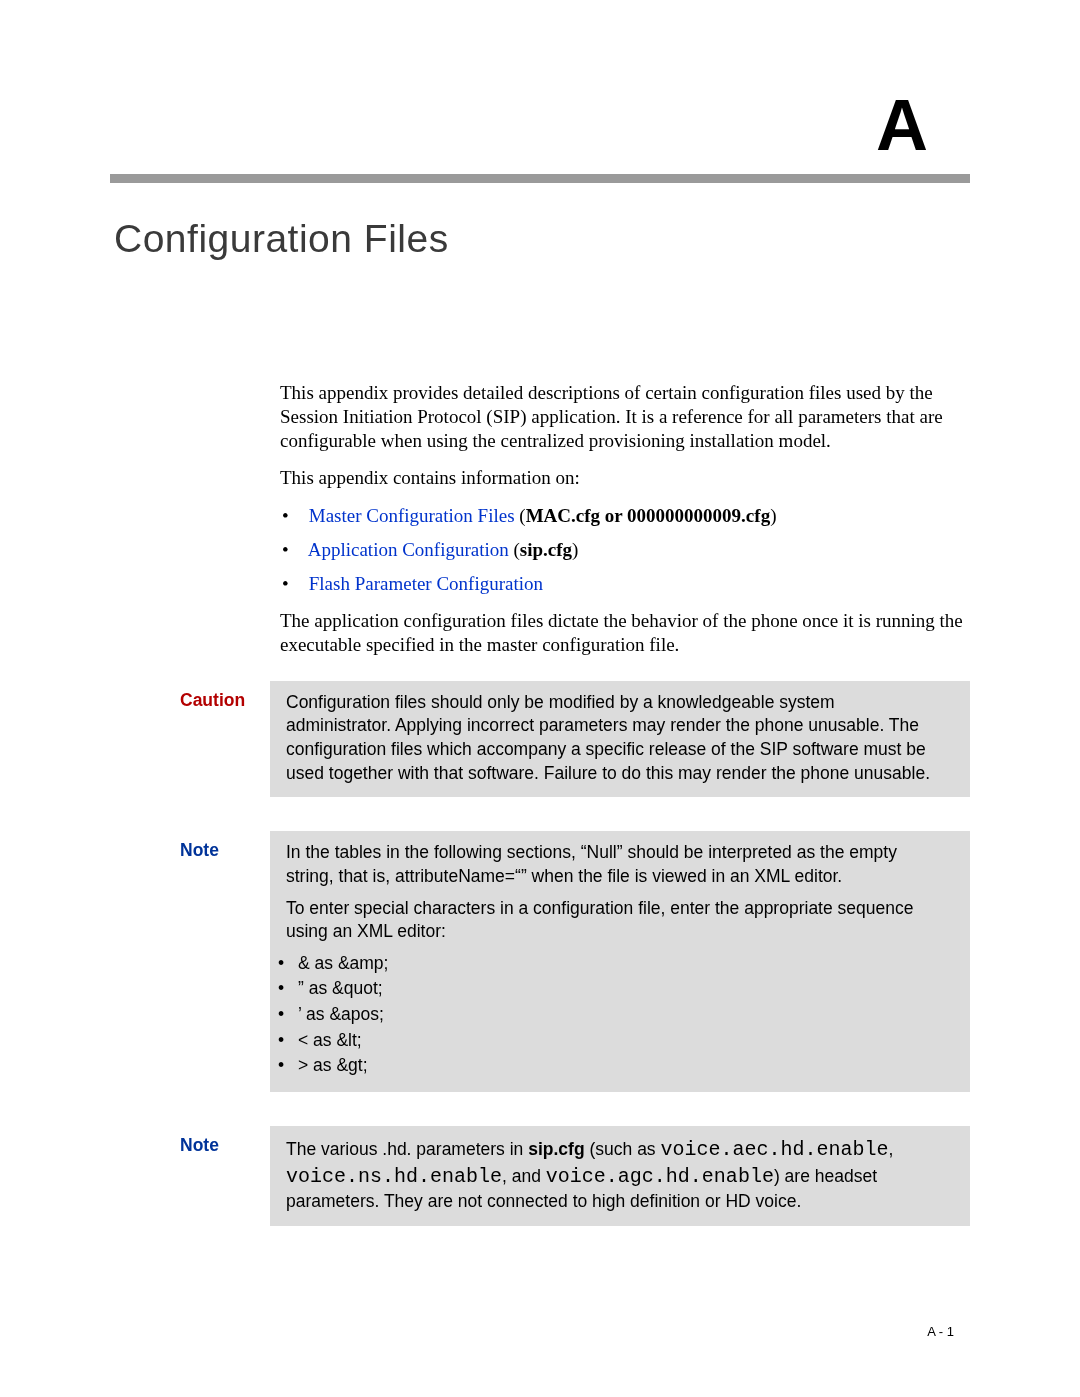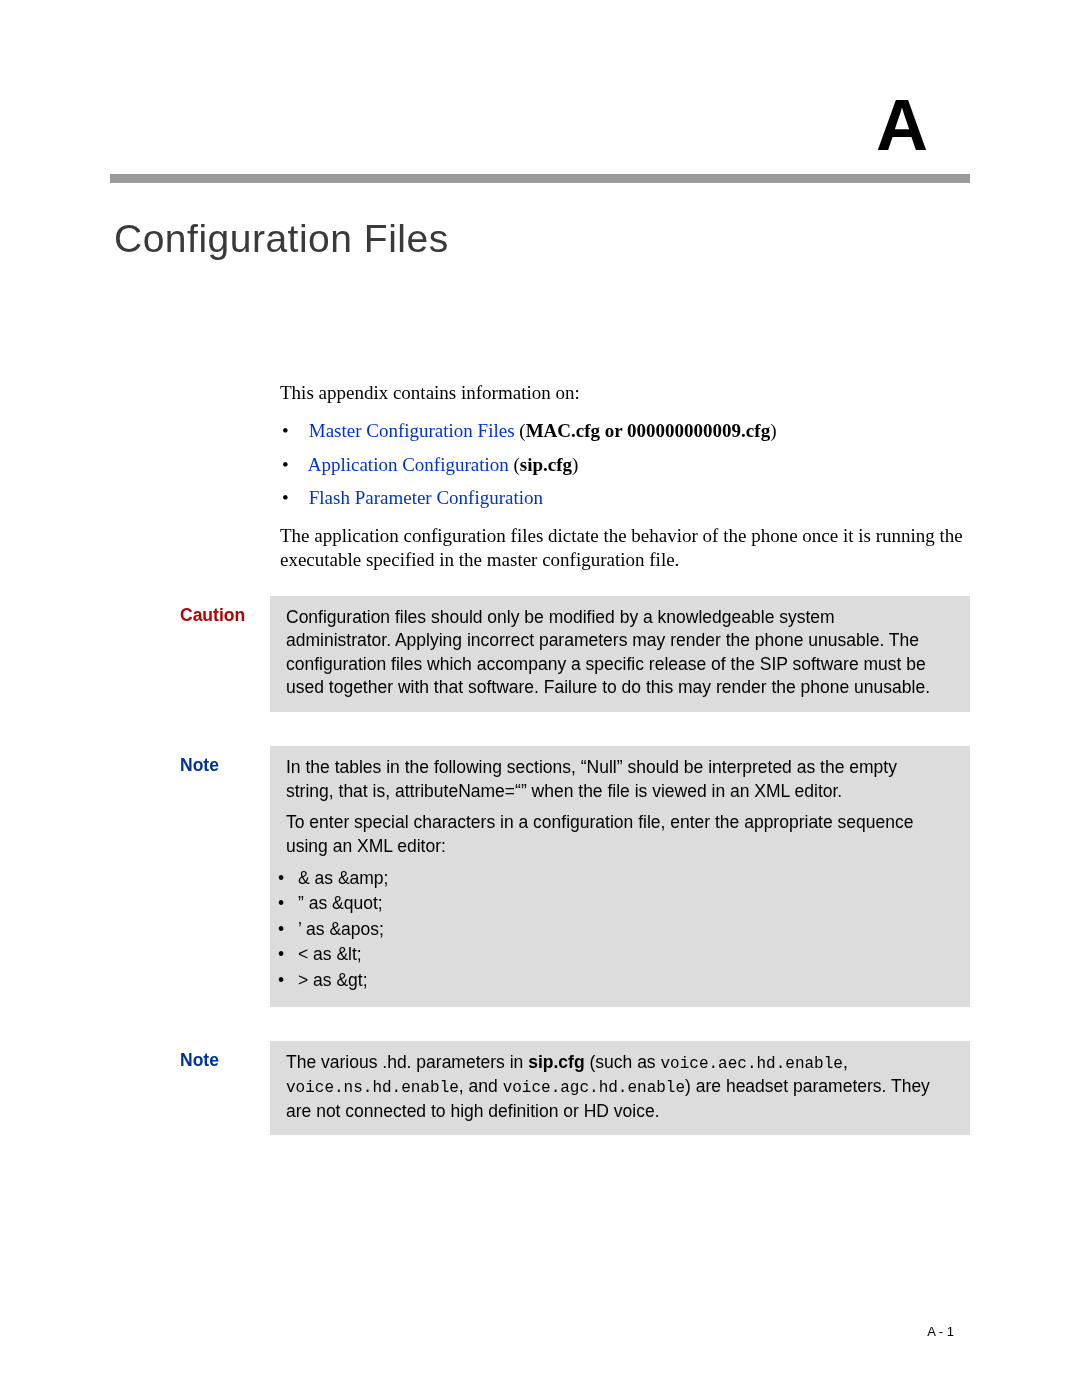--- a/index.html
+++ b/index.html
@@ -100,41 +100,42 @@
   }
   ul.entities li { margin: 2px 0; }
   ul.entities li::before {
     content: "•";
     display: inline-block;
     width: 20px;
     margin-left: -20px;
   }
   code.mono {
     font-family: "Courier New", Courier, monospace;
-    font-size: 16px;
+    font-size: 20px;
     margin-top: 45px;
   }
   .page-number {
     position: absolute;
     right: 126px;
     bottom: 58px;
     font-family: Helvetica, Arial, sans-serif;
     font-size: 13px;
   }
 </style>
 </head>
 <body>
 
 <div class="page">
 
   <div class="appendix-letter">A</div>
   <hr class="hr-thick">
   <h1 class="chapter-title">Configuration Files</h1>
 
   <div class="body-col serif">
+    <p class="para">This appendix provides detailed descriptions of certain configuration files used by the Session Initiation Protocol (SIP) application. It is a reference for all parameters that are configurable when using the centralized provisioning installation model.</p>
     <p class="para">This appendix contains information on:</p>
 
     <ul class="toc serif">
       <li>
         <span class="link">Master Configuration Files</span><span> (</span><span class="bold">MAC.cfg or 000000000009.cfg</span><span>)</span>
       </li>
       <li>
         <span class="link">Application Configuration</span><span> (</span><span class="bold">sip.cfg</span><span>)</span>
       </li>
       <li>

